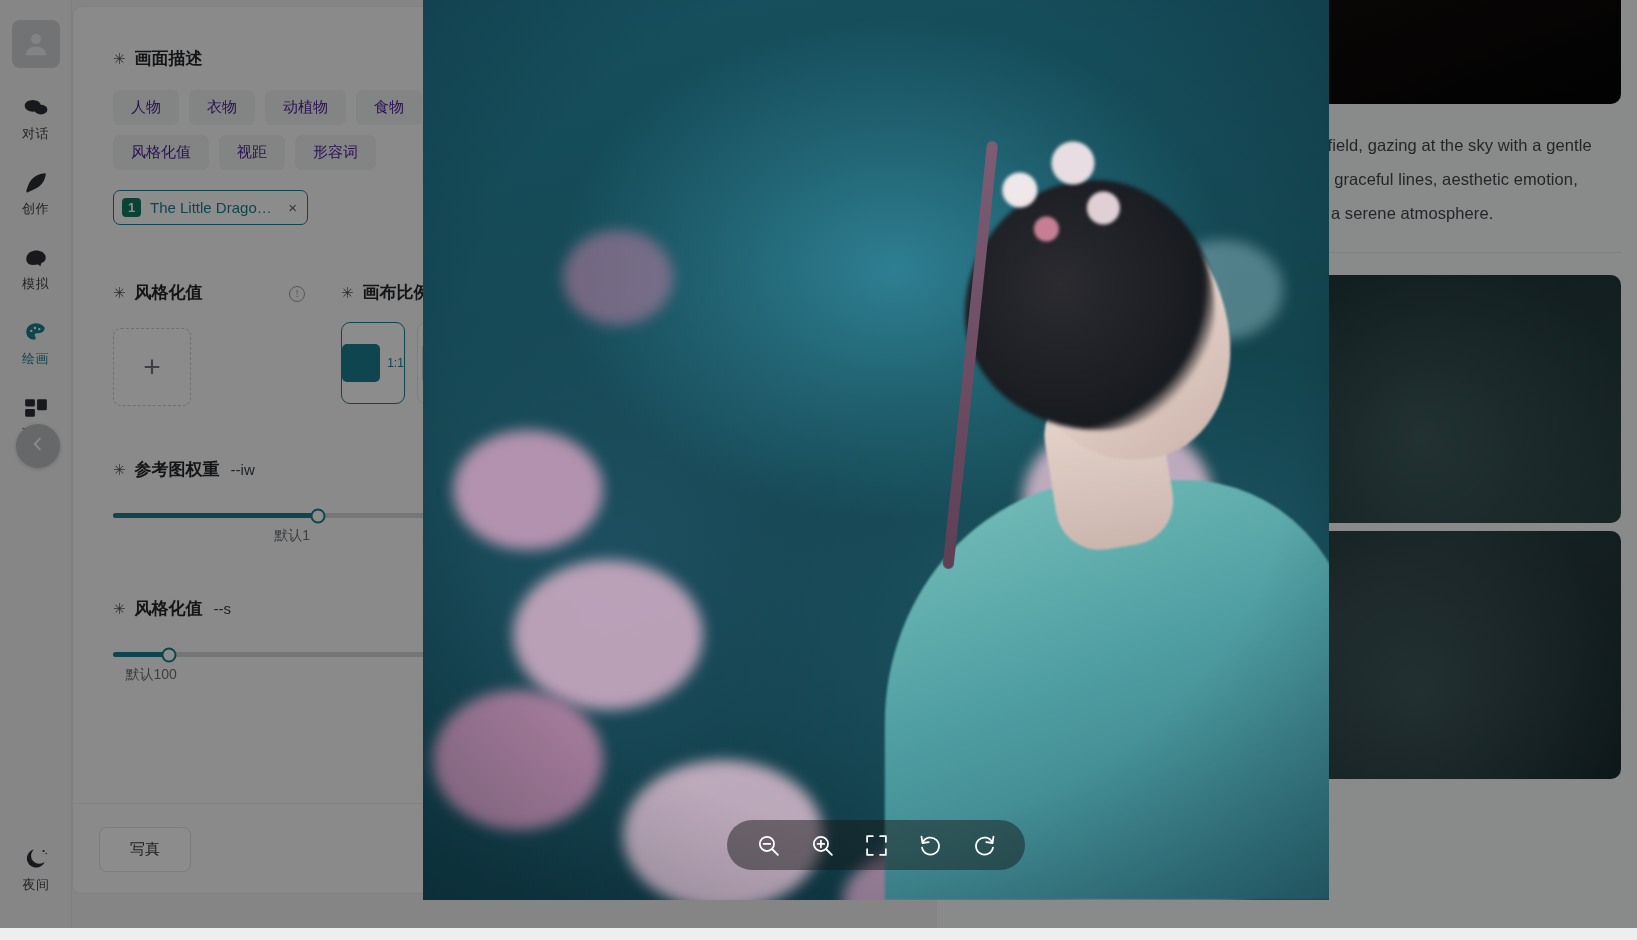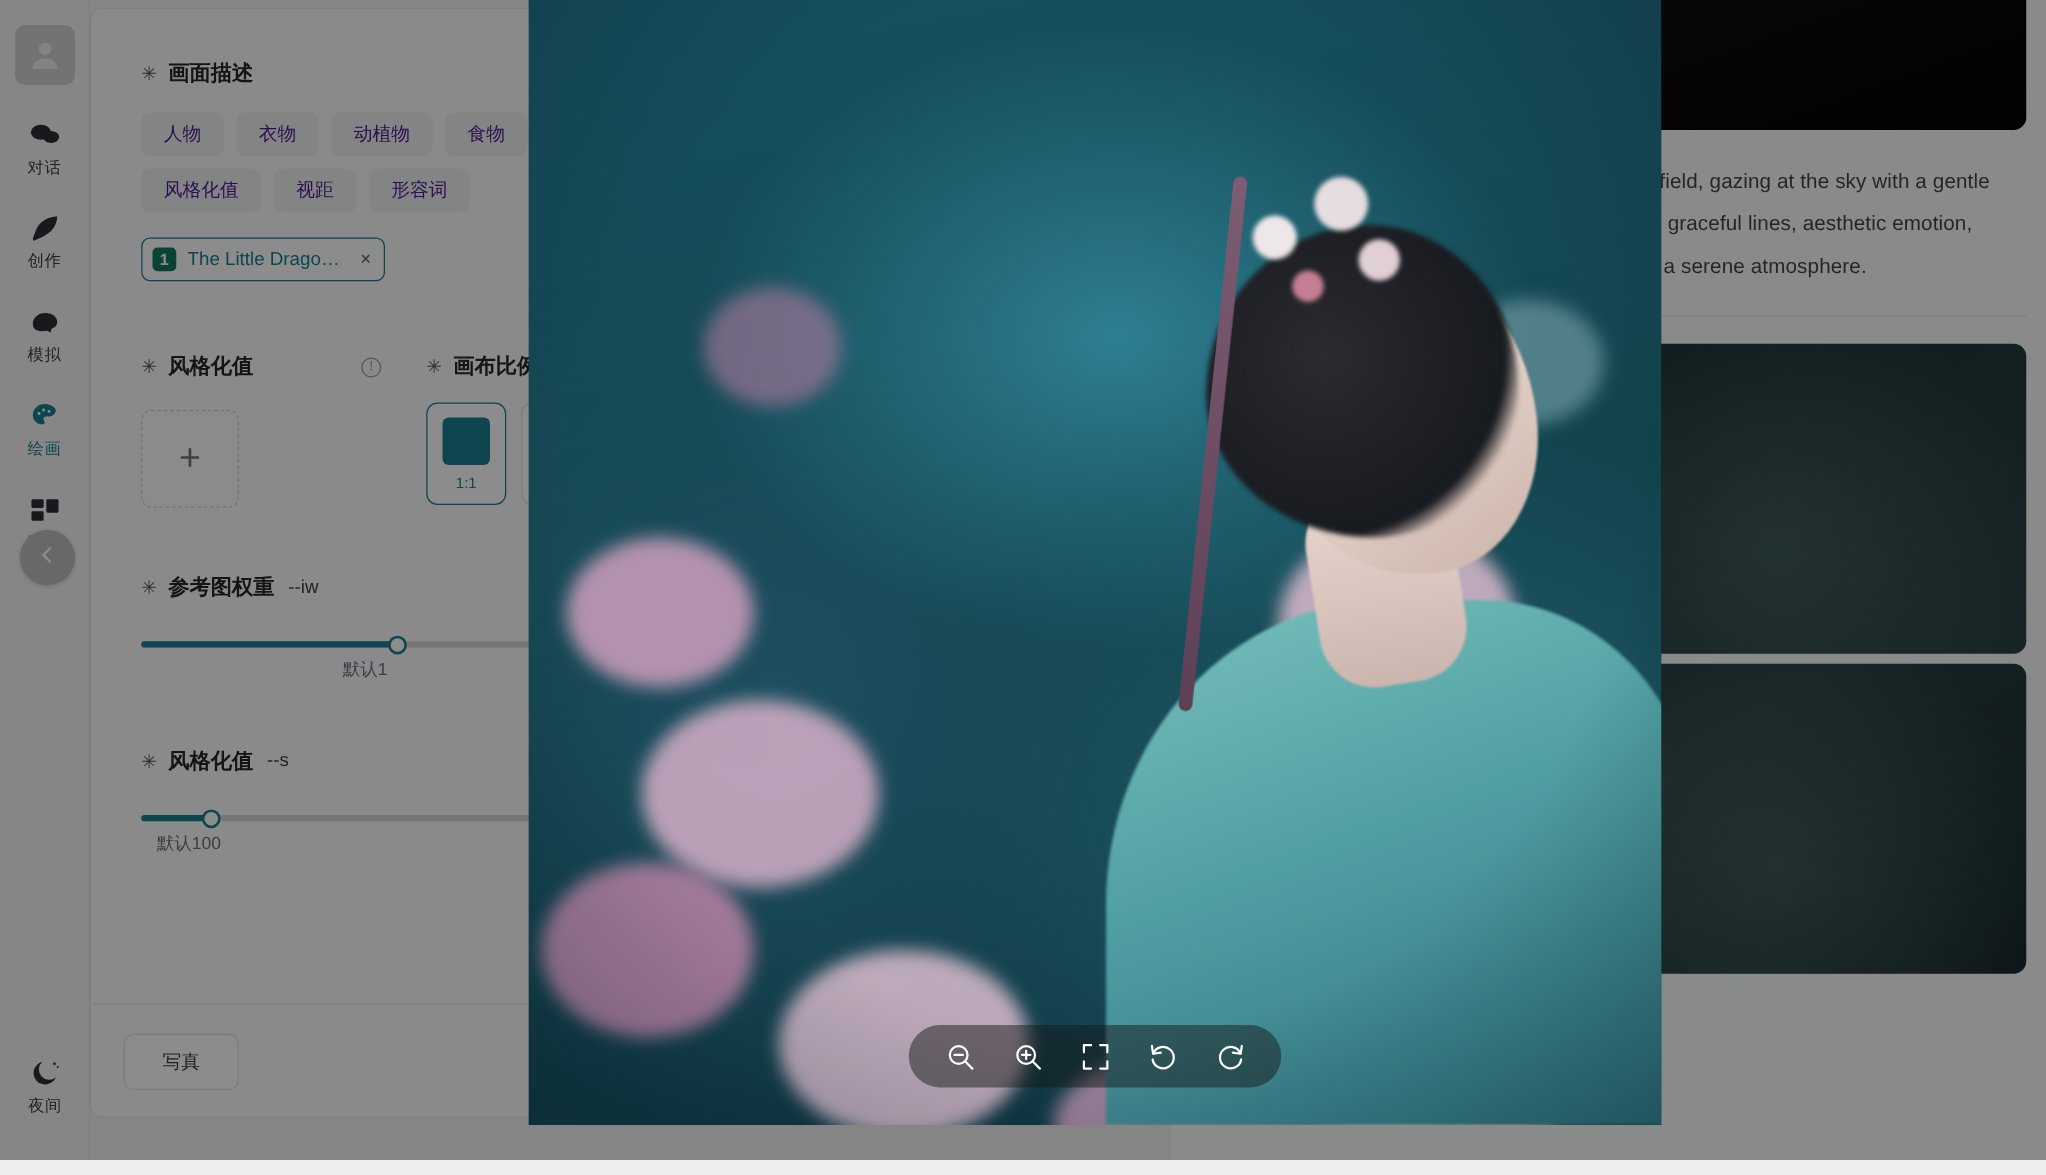--- a/index.html
+++ b/index.html
@@ -132,21 +132,21 @@
     display: flex; align-items: center; justify-content: center;
     cursor: pointer; background: #fdfdfd;
   }
   .add-box .plus { font-size: 30px; color: #70767c; font-weight: 300; line-height: 1; }
 
   .ratio-col { flex: 1; }
   .ratio-list { margin-top: 18px; display: flex; gap: 12px; }
   .ratio-card {
     width: 64px; height: 82px; border-radius: 9px;
     border: 1.6px solid #e2e4e6; background: #fff;
-    display: flex; flex-direction: column; align-items: center; justify-content: center;
+    display: flex; flex-direction: row; align-items: center; justify-content: center;
     gap: 7px; cursor: pointer;
   }
   .ratio-card.sel { border-color: #1a7f8e; }
   .ratio-card .sw { background: #d3d6d9; border-radius: 5px; }
   .ratio-card.sel .sw { background: #1a7f8e; }
   .ratio-card .cap { font-size: 12px; color: #6c7278; }
   .ratio-card.sel .cap { color: #1a7f8e; }
 
   .slider-block { margin-top: 52px; width: 620px; }
   .slider-track {

